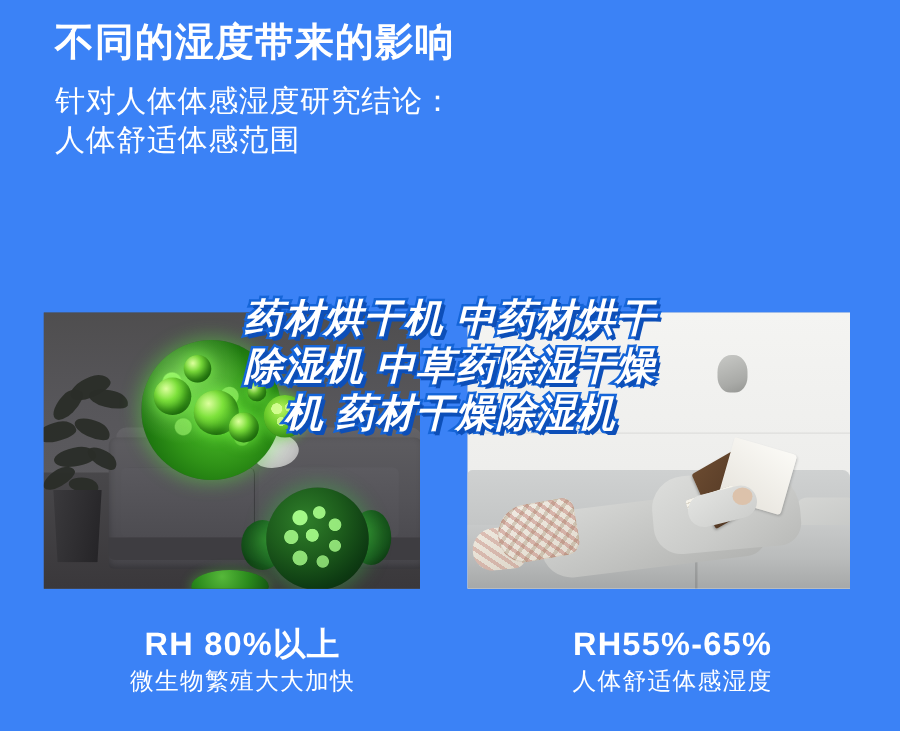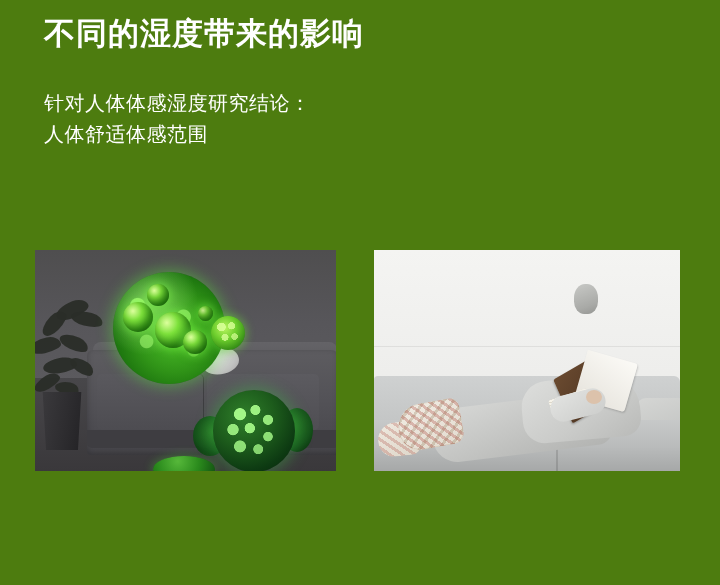--- a/index.html
+++ b/index.html
@@ -2,31 +2,31 @@
 <html><head>
 <meta charset="utf-8">
 <style>
   html,body{margin:0;padding:0;}
   body{
     width:720px;height:585px;overflow:hidden;
     background:#0E48BC;
     font-family:"Liberation Sans","DejaVu Sans",sans-serif;
     position:relative;
   }
-  .stage{position:absolute;inset:0;background:#4d7c0f;}
+  .stage{position:absolute;inset:0;background:#3b82f6;}
 
   
   .title{
     position:absolute;left:44px;top:16px;
     font-size:31px;font-weight:bold;color:#ffffff;
     letter-spacing:1px;line-height:1.15;white-space:nowrap;
   }
   .body-block{
-    position:absolute;left:44px;top:88px;
-    color:#ffffff;font-size:20px;line-height:31px;
+    position:absolute;left:44px;top:66px;
+    color:#ffffff;font-size:24px;line-height:31px;
     letter-spacing:.5px;white-space:nowrap;
   }
   .body-block .ln{display:block;font-weight:normal;}
   .body-block .ln.b{font-weight:normal;}
   .body-block b{font-weight:bold;}
 
   
   .photo{
     position:absolute;overflow:hidden;
   }
@@ -266,15 +266,30 @@
     <div class="r-torso"></div>
     <div class="r-sock2"></div>
     <div class="r-sock"></div>
     <div class="r-book-l"></div>
     <div class="r-book-r"></div>
     <div class="r-book-pages"></div>
     <div class="r-arm"></div>
     <div class="r-hand"></div>
   </div>
 
-
+  <div class="overlay">
+    <span class="ol">药材烘干机  中药材烘干</span>
+    <span class="ol">除湿机  中草药除湿干燥</span>
+    <span class="ol">机  药材干燥除湿机</span>
+  </div>
+
+  <div class="caps">
+    <div class="cap left-cap">
+      <span class="big">RH 80%以上</span>
+      <span class="sub">微生物繁殖大大加快</span>
+    </div>
+    <div class="cap right-cap">
+      <span class="big">RH55%-65%</span>
+      <span class="sub">人体舒适体感湿度</span>
+    </div>
+  </div>
 
 </div>
 
 </body></html>

